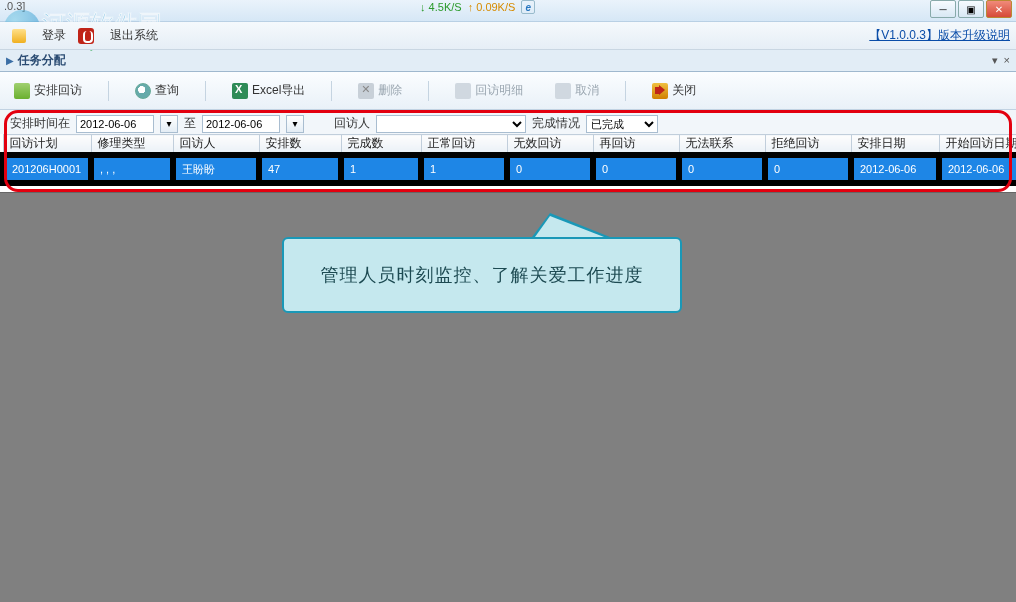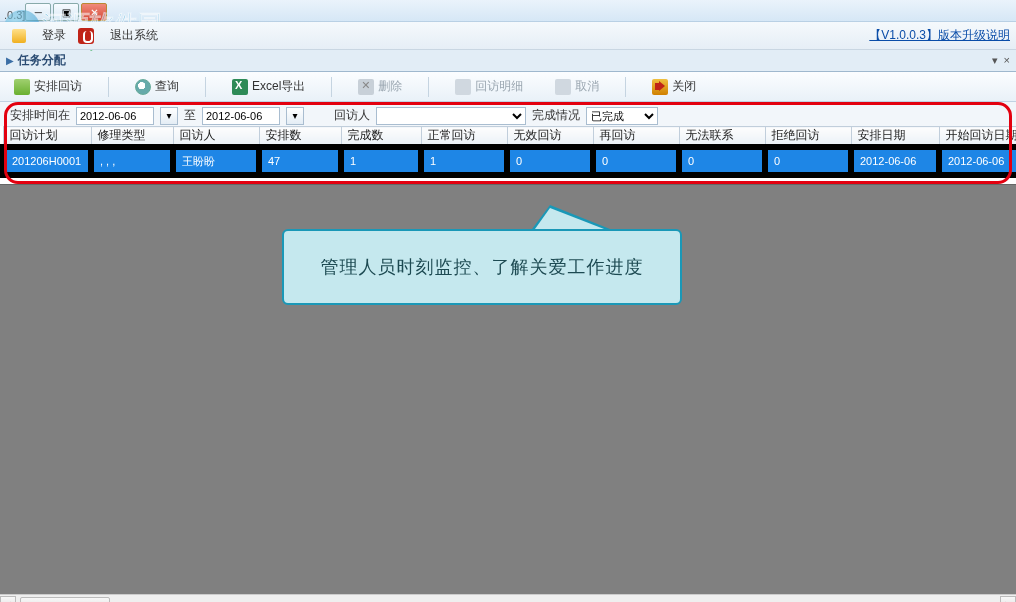--- a/index.html
+++ b/index.html
@@ -1,19 +1,19 @@
 <!DOCTYPE html>
 <html><head>
   <meta charset="utf-8">
   <style>
     * { margin: 0; padding: 0; box-sizing: border-box; font-family: "Microsoft YaHei", SimSun, Arial, sans-serif; }
     body { width: 1016px; height: 602px; background: #fff; overflow: hidden; font-size: 12px; }
 
     
-    .titlebar { height: 22px; background: linear-gradient(#eaf3fb, #d6e7f6); display: flex; align-items: flex-end; padding: 0 4px; border-bottom: 1px solid #b9d0e4; }
+    .titlebar { height: 22px; background: linear-gradient(#eaf3fb, #d6e7f6); display: flex; align-items: flex-start; padding: 0 4px; border-bottom: 1px solid #b9d0e4; }
     .titlebar-left { font-size: 11px; color: #555; }
     .titlebar-center { flex: 1; display: flex; justify-content: center; align-items: center; gap: 6px; font-size: 11px; }
     .speed-down { color: #2b9a2b; }
     .speed-up { color: #d68b00; }
     .ie-icon { width: 14px; height: 14px; display: inline-flex; align-items: center; justify-content: center; color: #2b78c0; font-weight: bold; font-style: italic; border: 1px solid #9bc; border-radius: 2px; font-size: 10px; }
     .window-controls { display: flex; gap: 2px; }
     .win-btn { width: 26px; height: 18px; border: 1px solid #8aa; border-radius: 2px; display: flex; align-items: center; justify-content: center; font-size: 10px; background: linear-gradient(#f7fbff,#d8e8f4); cursor: pointer; }
     .win-close { background: linear-gradient(#f08a7a,#d64a38); color: #fff; border-color: #b83; }
 
     
@@ -30,21 +30,21 @@
     .wm-text { position: absolute; top: 0; left: 40px; font-size: 24px; font-weight: bold; color: #1e9bd1; -webkit-text-stroke: 0.5px #fff; }
     .wm-url { position: absolute; top: 28px; left: 50px; font-size: 13px; color: #2aa54a; font-weight: bold; letter-spacing: 1px; }
 
     
     .tabstrip { height: 22px; background: #e2edf6; display: flex; align-items: center; padding: 0 6px; border-bottom: 1px solid #9fb8ce; }
     .tab-chevron { color: #3a6ea5; font-size: 10px; margin-right: 4px; }
     .tab-label { font-size: 12px; font-weight: bold; color: #2a4b72; }
     .tabstrip .right { margin-left: auto; display: flex; gap: 6px; color: #555; font-size: 11px; }
 
     
-    .toolbar { height: 30px; background: linear-gradient(#fbfdff,#e9f1f8); border-bottom: 1px solid #c1d2e2; display: flex; align-items: center; padding: 0 6px; gap: 16px; }
+    .toolbar { height: 38px; background: linear-gradient(#fbfdff,#e9f1f8); border-bottom: 1px solid #c1d2e2; display: flex; align-items: center; padding: 0 6px; gap: 16px; }
     .tb-btn { display: flex; align-items: center; gap: 4px; padding: 3px 8px; color: #333; font-size: 12px; border-radius: 2px; cursor: pointer; }
     .tb-btn.disabled { color: #9aa6b0; }
     .tb-sep { width: 1px; height: 20px; background: #c5d4e1; margin: 0 2px; }
     .tb-icon { width: 16px; height: 16px; display: inline-block; }
     .ic-arrange { background: linear-gradient(#a0d070,#6ab030); border-radius: 2px; }
     .ic-search { background: radial-gradient(circle at 40% 40%, #fff 30%, #6aa 31%); border: 1px solid #6a9; border-radius: 50%; }
     .ic-excel { background: #2e8b57; border-radius: 2px; position: relative; }
     .ic-excel::after{content:"X";position:absolute;left:3px;top:0;color:#fff;font-size:11px;font-weight:bold;}
     .ic-delete { background: #c8d0d8; border-radius: 2px; position: relative; }
     .ic-delete::after{content:"✕";position:absolute;left:3px;top:0;color:#888;font-size:11px;}
@@ -93,20 +93,25 @@
 <body>
 
 <div class="watermark">
   <div class="wm-logo"></div>
   <div class="wm-text">河源软件园</div>
   <div class="wm-url">www.pc0359.cn</div>
 </div>
 
 <div class="titlebar">
   <span class="titlebar-left">.0.3]</span>
+  <div class="titlebar-center">
+    <span class="speed-down">↓ <span>4.5K/S</span></span>
+    <span class="speed-up">↑ <span>0.09K/S</span></span>
+    <span class="ie-icon">e</span>
+  </div>
   <div class="window-controls">
     <div class="win-btn">─</div>
     <div class="win-btn">▣</div>
     <div class="win-btn win-close">✕</div>
   </div>
 </div>
 
 <div class="appbar">
   <div class="btn">
     <span class="login-icon"></span>

